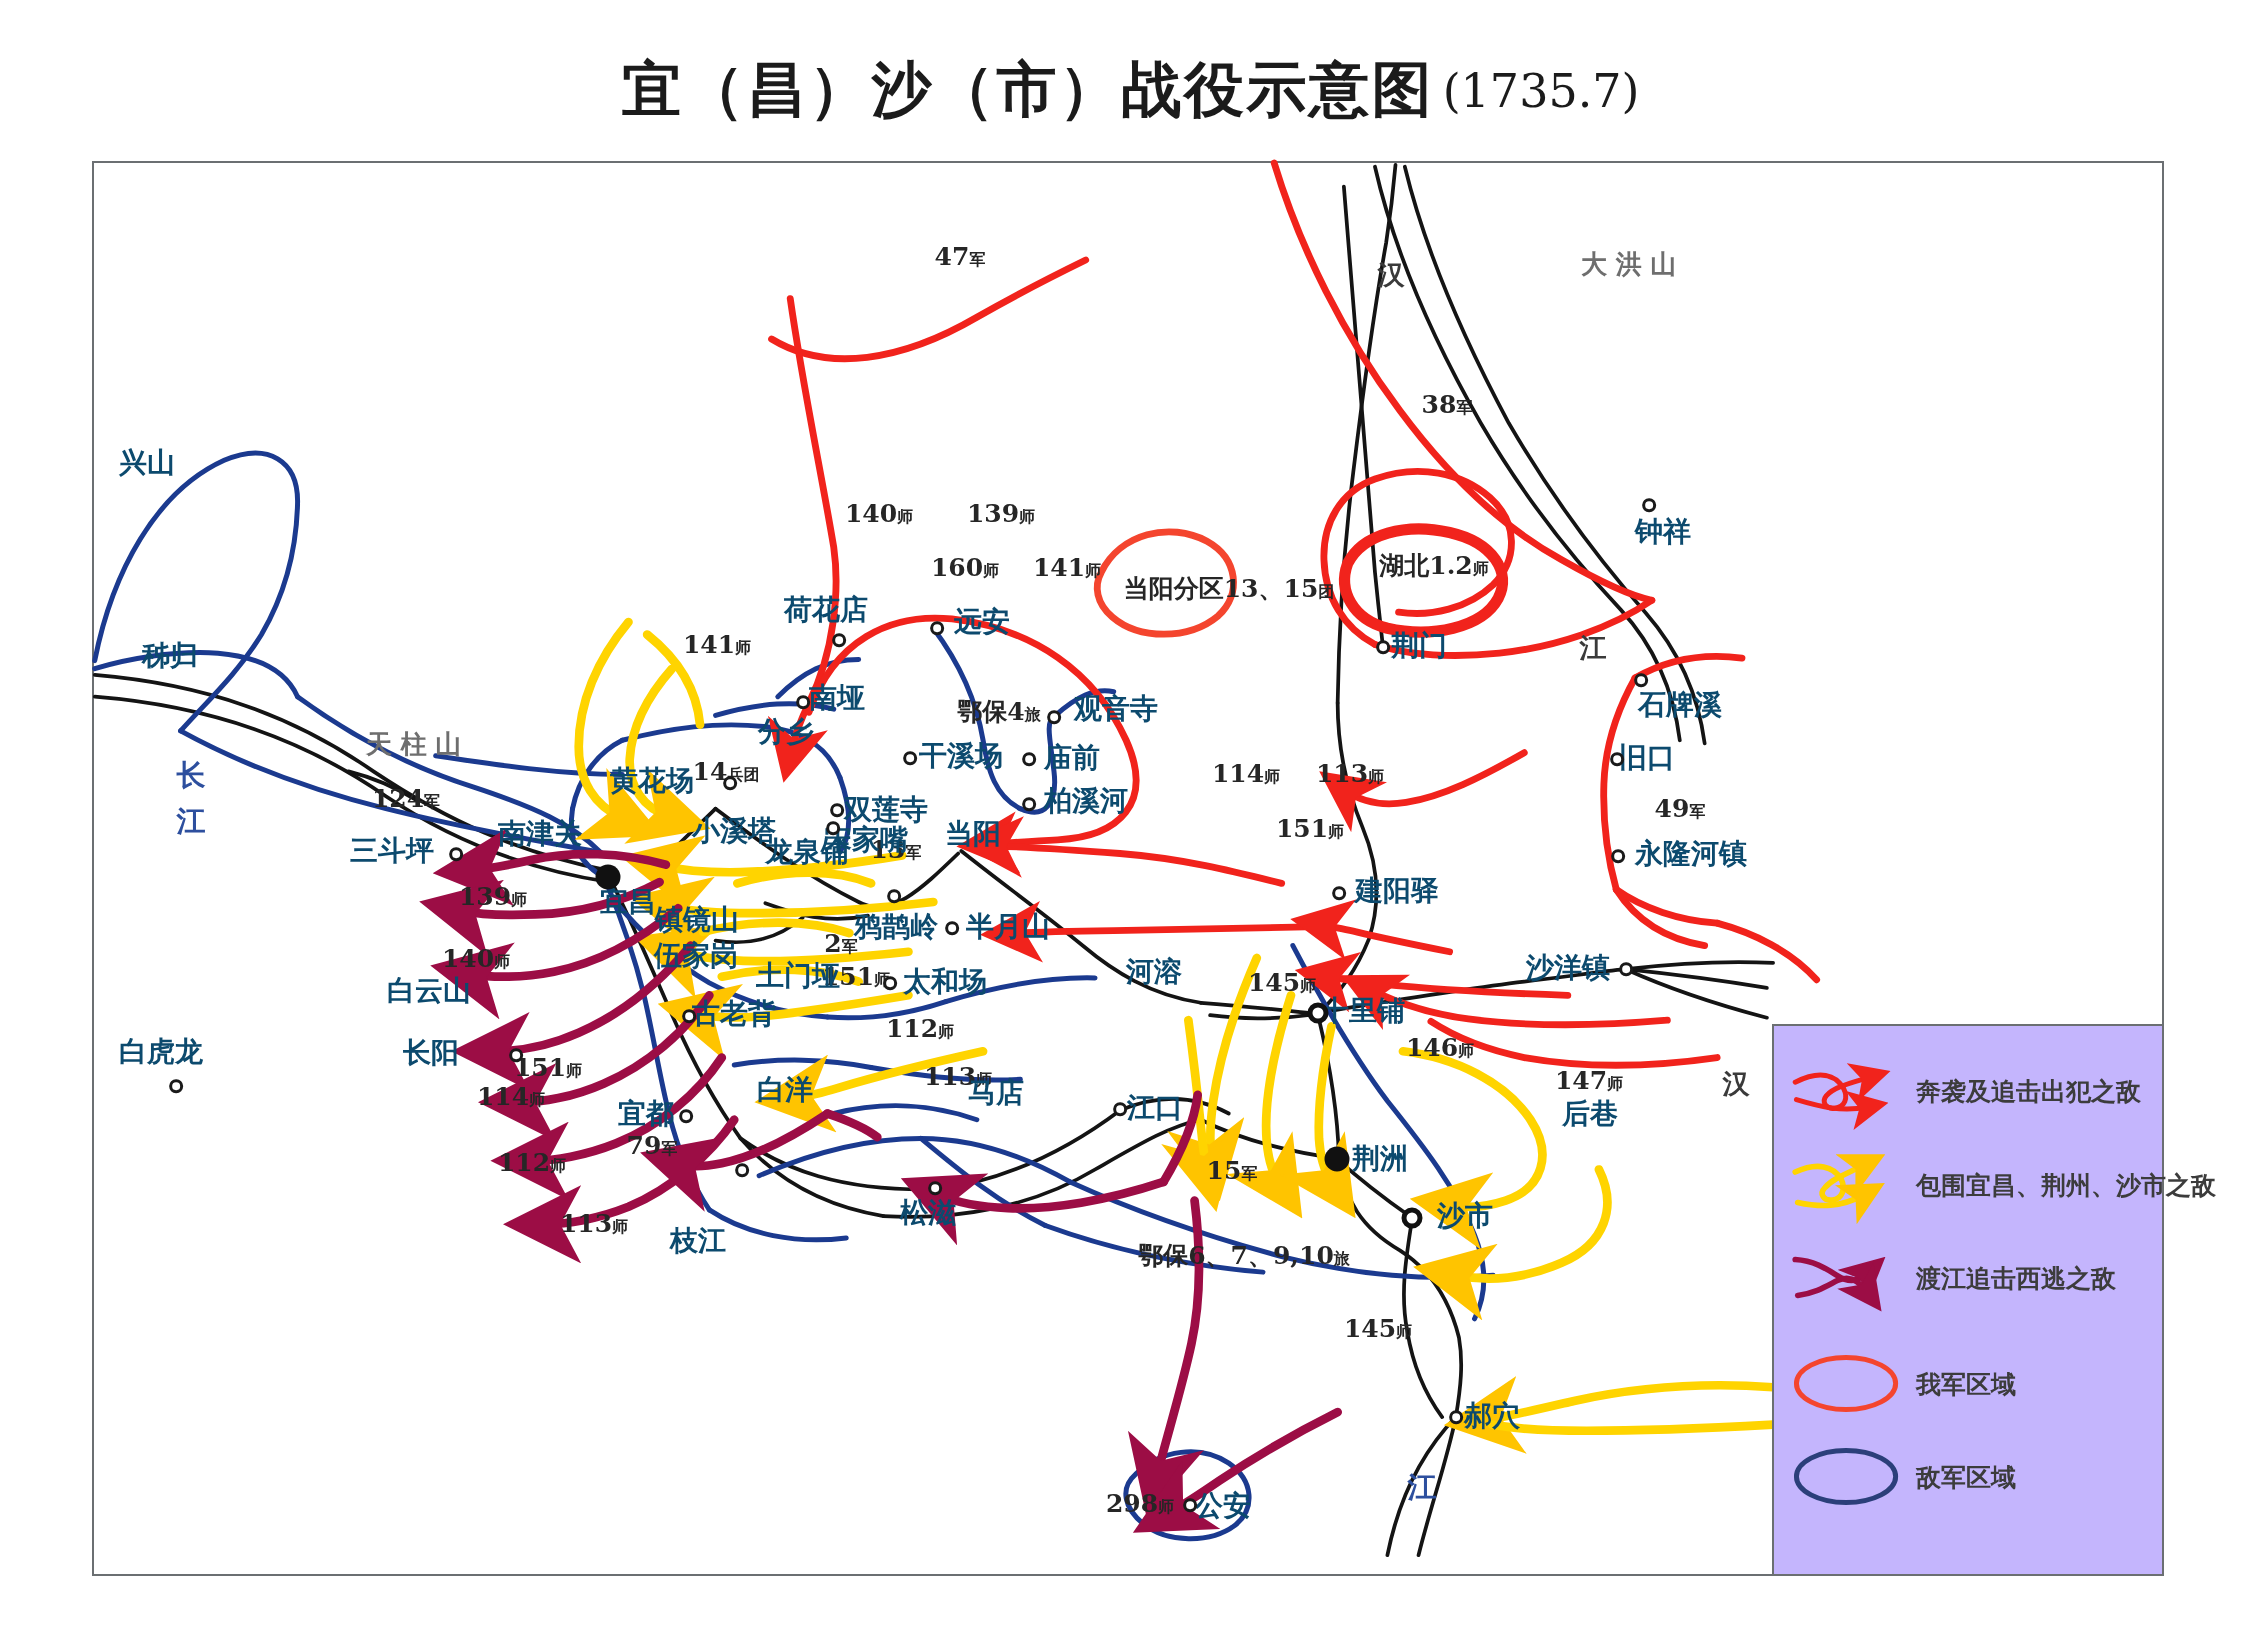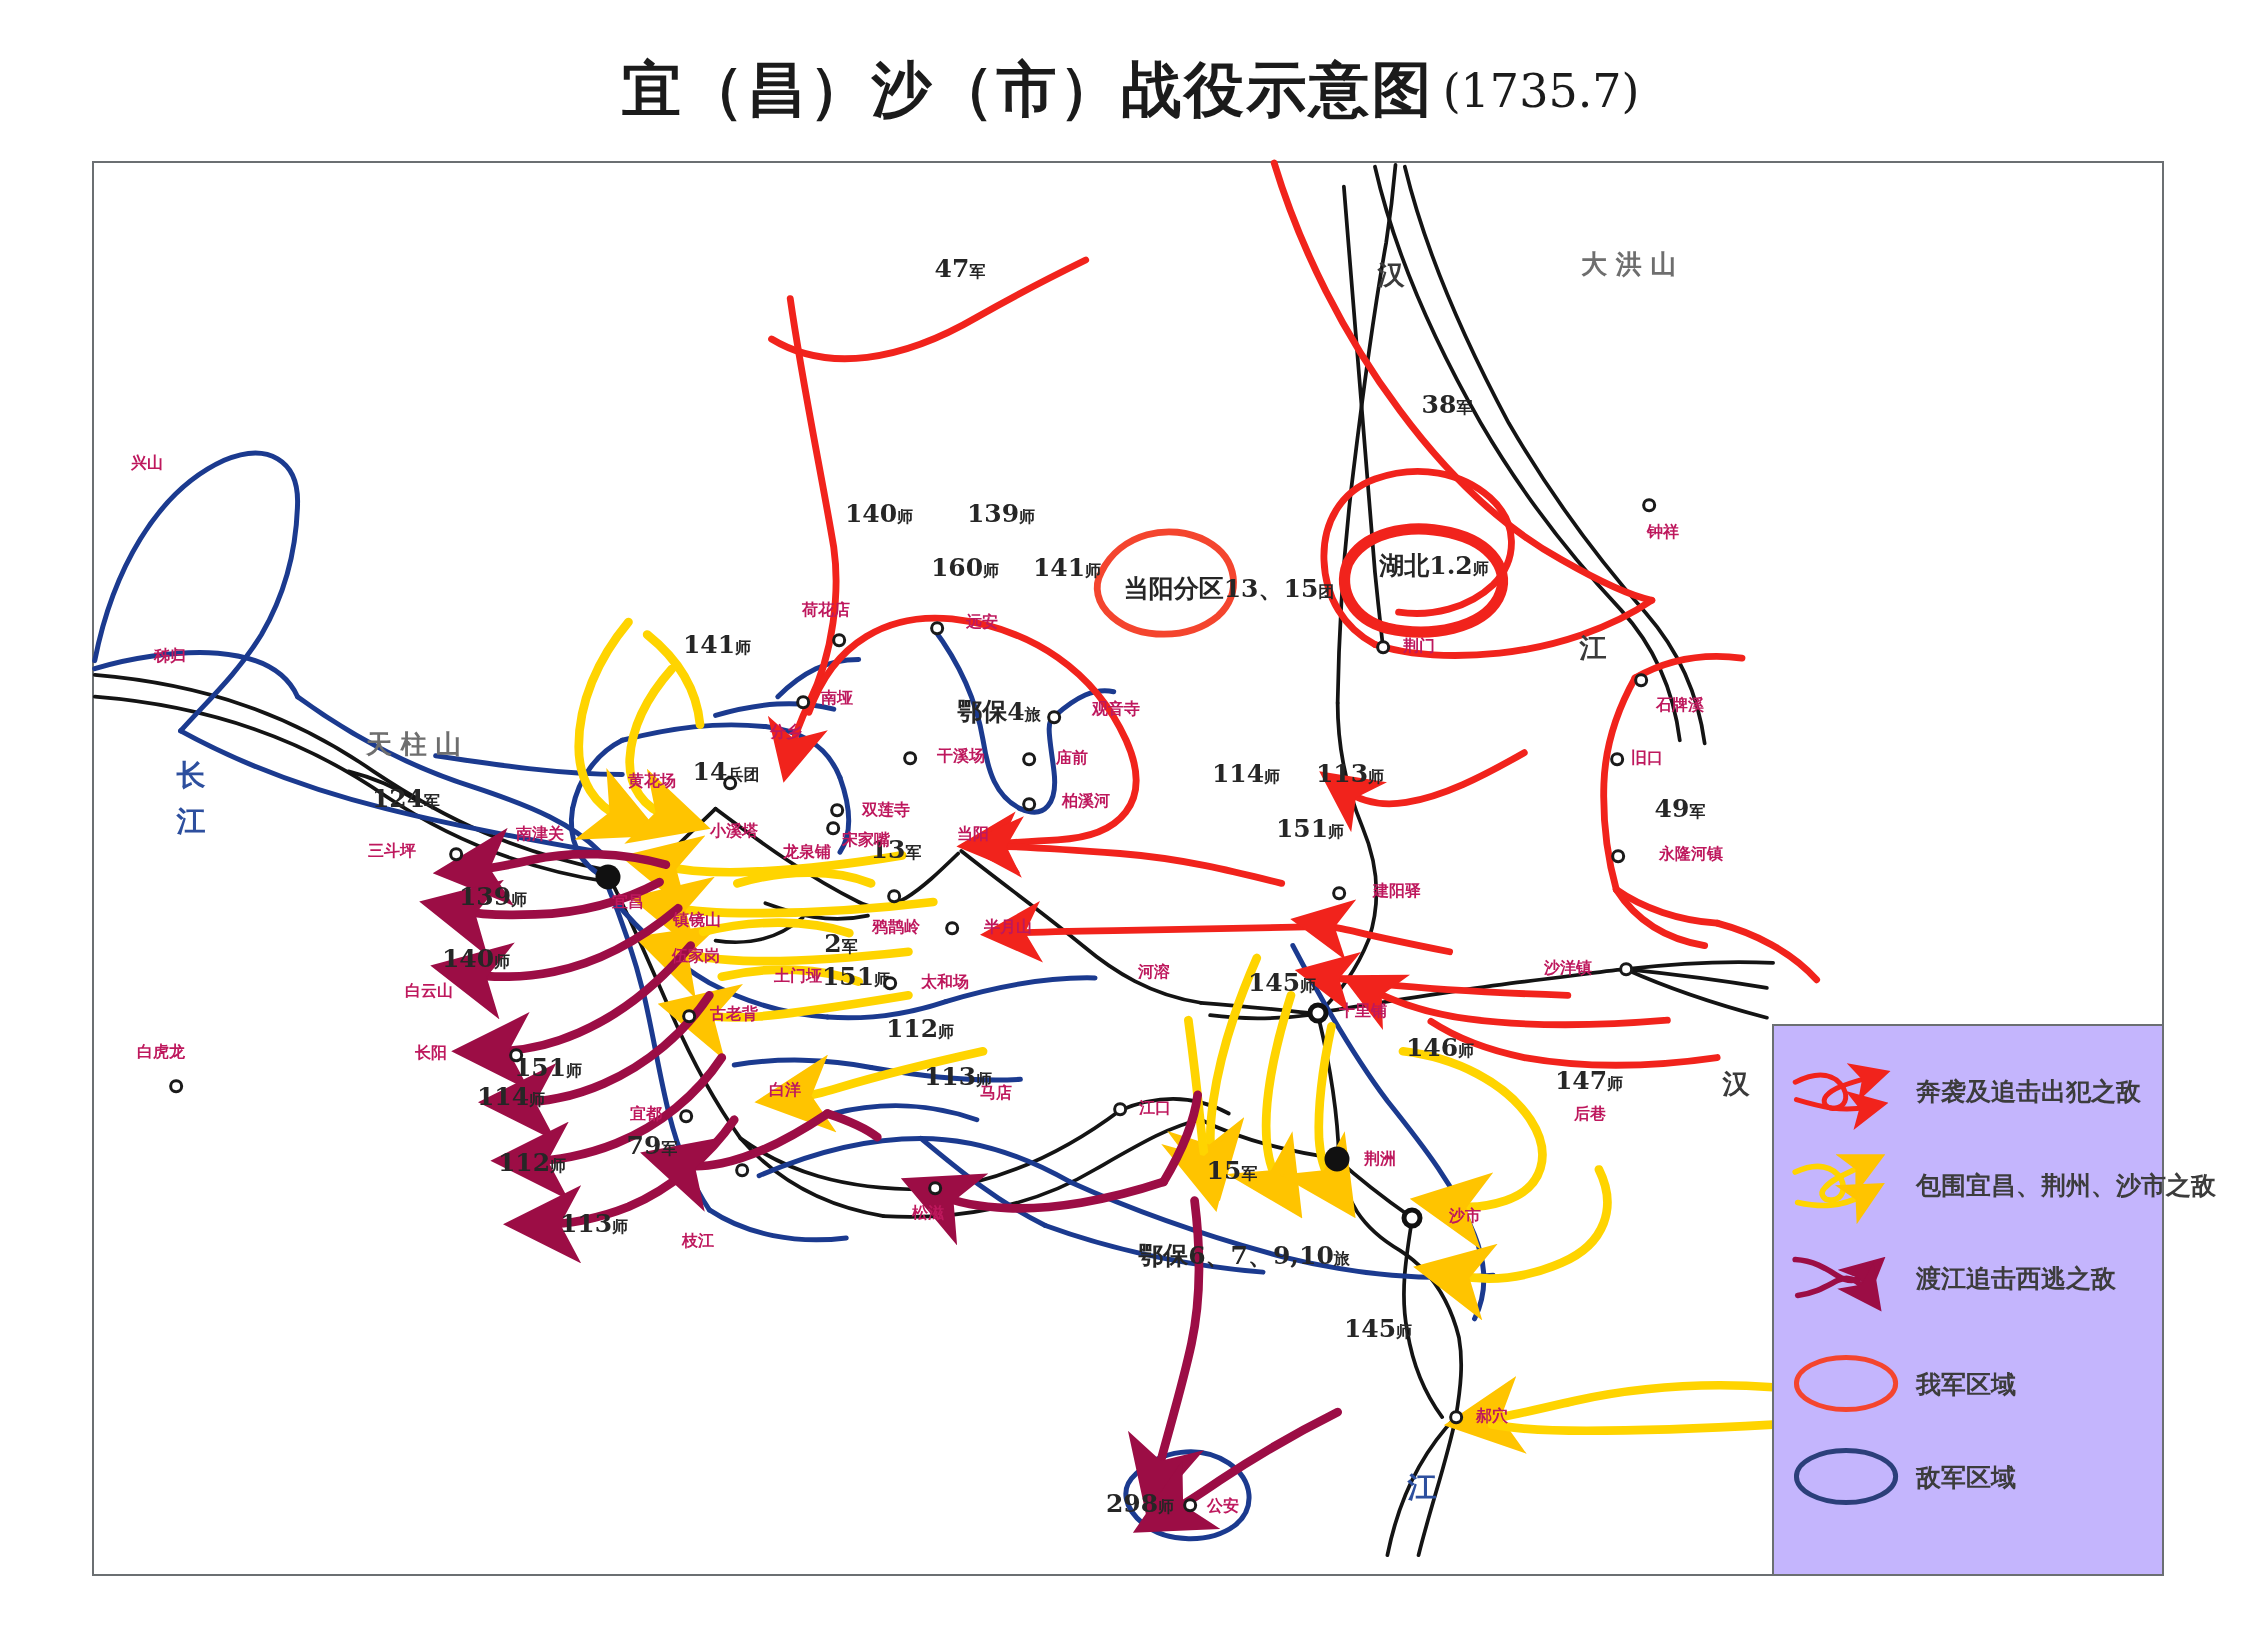--- a/index.html
+++ b/index.html
@@ -36,21 +36,21 @@
   #svgmap{position:absolute;left:0;top:0;width:2261px;height:1646px;pointer-events:none;}
 
   
   .lbl{
     position:absolute;white-space:nowrap;
     font-family:"DejaVu Serif","Liberation Serif",serif;
     color:#2b2b2b;font-weight:bold;line-height:1;
     transform:translate(-50%,-50%);
   }
   .lbl.unit{font-size:25px;color:#262626;}
-  .lbl.place{font-size:16px;color:#be185d;font-weight:bold;}
+  .lbl.place{font-size:28px;color:#0c4a6e;font-weight:bold;}
   .lbl.terrain{font-size:26px;color:#6e6e6e;letter-spacing:8.7px;font-weight:bold;}
   .lbl.river{font-size:29px;color:#2d4f9e;font-weight:bold;}
   .lbl.riverv{font-size:27px;color:#3a3a3a;font-weight:bold;}
   .sub{font-size:0.64em;vertical-align:baseline;}
 
   
   .dot{position:absolute;transform:translate(-50%,-50%);}
   .dot.small{width:13.7px;height:13.7px;border:3.1px solid #1a1a1a;border-radius:50%;background:#fff;box-sizing:border-box;}
   .dot.big{width:25px;height:25px;background:#111;border-radius:50%;}
   .dot.ring{width:21px;height:21px;border:5px solid #111;border-radius:50%;background:#fff;box-sizing:border-box;}
@@ -276,21 +276,21 @@
         <path d="M1920,1930 C1930,2010 1930,2090 1915,2160 C1900,2230 1878,2300 1860,2370" marker-end="url(#mMag)"></path>
         <path d="M2150,2270 C2090,2300 2020,2340 1960,2380 C1925,2404 1900,2420 1882,2430" marker-end="url(#mMag)"></path>
 
         <path d="M1330,1790 C1270,1830 1210,1860 1160,1870 C1130,1876 1110,1876 1096,1872" marker-end="url(#mMag)"></path>
         <path d="M1330,1790 C1360,1800 1390,1812 1410,1828"></path>
       </g>
     </g>
   </svg>
 
   <div id="labels">
-      <div class="lbl unit" style="left: 960px; top: 268px; text-align: right;"><span>47</span><span class="sub">军</span></div>
+      <div class="lbl unit" style="left: 960px; top: 256px; text-align: right;"><span>47</span><span class="sub">军</span></div>
       <div class="lbl unit" style="left: 1447px; top: 404px;"><span>38</span><span class="sub">军</span></div>
       <div class="lbl unit" style="left: 879px; top: 513px;"><span>140</span><span class="sub">师</span></div>
       <div class="lbl unit" style="left: 1001px; top: 513px;"><span>139</span><span class="sub">师</span></div>
       <div class="lbl unit" style="left: 965px; top: 567px;"><span>160</span><span class="sub">师</span></div>
       <div class="lbl unit" style="left: 1067px; top: 567px;"><span>141</span><span class="sub">师</span></div>
       <div class="lbl unit" style="left: 1229px; top: 588px;"><span>当阳分区13、15</span><span class="sub">团</span></div>
       <div class="lbl unit" style="left: 1434px; top: 565px;"><span>湖北1.2</span><span class="sub">师</span></div>
       <div class="lbl unit" style="left: 717px; top: 644px;"><span>141</span><span class="sub">师</span></div>
       <div class="lbl unit" style="left: 999px; top: 711px;"><span>鄂保4</span><span class="sub">旅</span></div>
       <div class="lbl unit" style="left: 726px; top: 771px;"><span>14</span><span class="sub">兵团</span></div>

